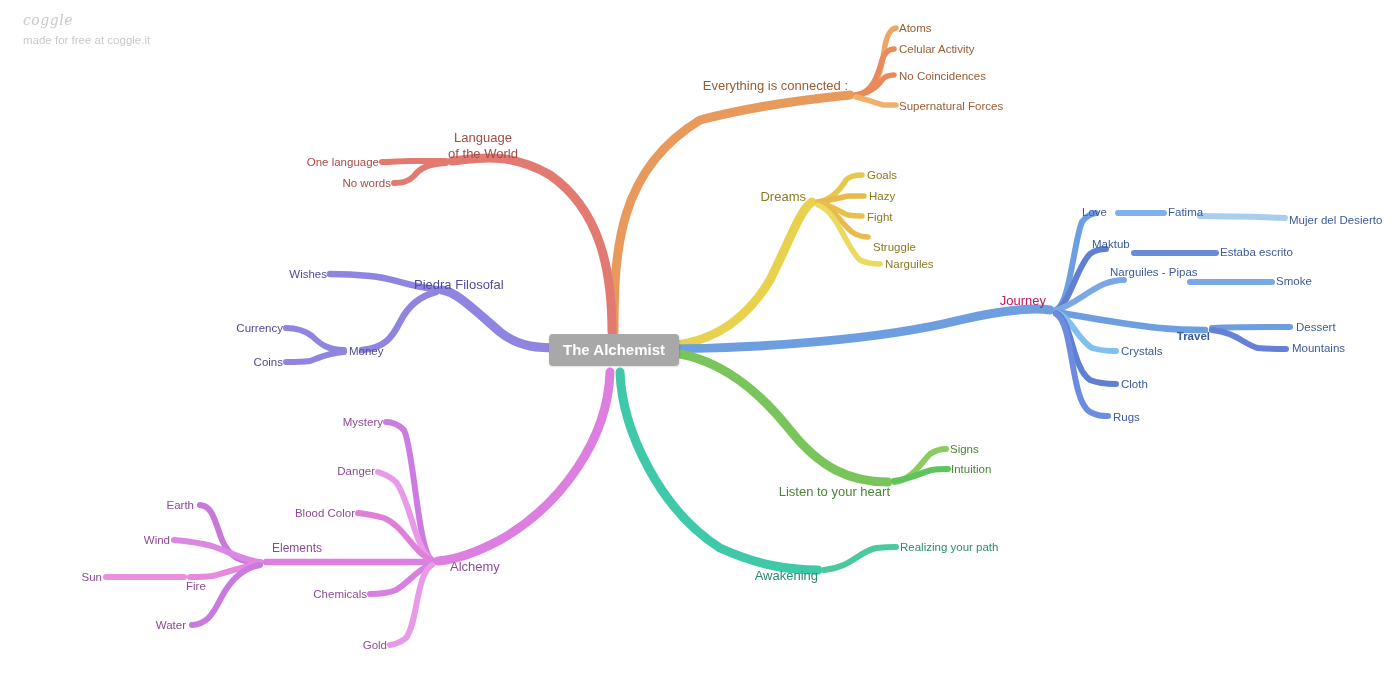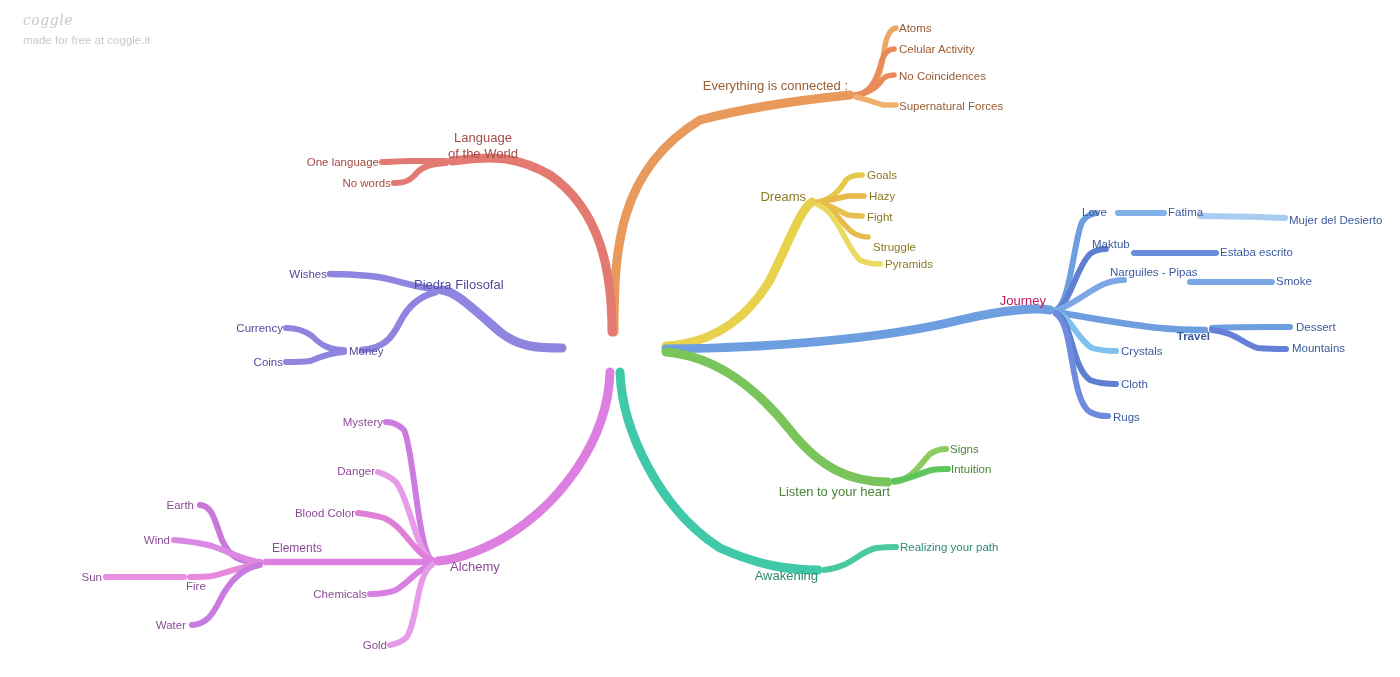--- a/index.html
+++ b/index.html
@@ -149,38 +149,39 @@
     <path d="M432 564 C 416 570, 410 582, 396 590 C 386 594, 378 594, 370 594" stroke="#d87fe2" stroke-width="6" fill="none" stroke-linecap="round"></path>
 
     <path d="M432 565 C 416 574, 418 622, 406 638 C 400 643, 396 644, 390 645" stroke="#e79ae8" stroke-width="6" fill="none" stroke-linecap="round"></path>
   </svg>
 
   <div class="brand">
     <div class="brand-logo">coggle</div>
     <div class="brand-sub">made for free at coggle.it</div>
   </div>
 
+  <div class="node center anchor-c" style="left:614px; top:350px;">The Alchemist</div>
 
   <div class="node lvl1 anchor-r" style="left:848px; top:86px; color:#9a5c33;">Everything is connected :</div>
   <div class="node anchor-l" style="left:899px; top:28px; color:#9a5c33;">Atoms</div>
   <div class="node anchor-l" style="left:899px; top:49px; color:#9a5c33;">Celular Activity</div>
   <div class="node anchor-l" style="left:899px; top:76px; color:#9a5c33;">No Coincidences</div>
   <div class="node anchor-l" style="left:899px; top:106px; color:#9a5c33;">Supernatural Forces</div>
 
   <div class="node lvl1 multiline anchor-c" style="left:483px; top:146px; color:#a44b45;">Language
 of the World</div>
   <div class="node anchor-r" style="left:379px; top:162px; color:#a44b45;">One language</div>
   <div class="node anchor-r" style="left:391px; top:183px; color:#a44b45;">No words</div>
 
   <div class="node lvl1 anchor-r" style="left:806px; top:197px; color:#8a7a22;">Dreams</div>
   <div class="node anchor-l" style="left:867px; top:175px; color:#8a7a22;">Goals</div>
   <div class="node anchor-l" style="left:869px; top:196px; color:#8a7a22;">Hazy</div>
   <div class="node anchor-l" style="left:867px; top:217px; color:#8a7a22;text-align:center;">Fight</div>
   <div class="node anchor-l" style="left:873px; top:231px; color:#8a7a22;margin-top:16px;">Struggle</div>
-  <div class="node anchor-l" style="left:885px; top:264px; color:#8a7a22;">Pyramids</div>
+  <div class="node anchor-l" style="left:885px; top:264px; color:#8a7a22;">Narguiles</div>
 
   <div class="node lvl1 anchor-l" style="left:414px; top:285px; color:#504a9c;">Piedra Filosofal</div>
   <div class="node anchor-r" style="left:327px; top:274px; color:#504a9c;">Wishes</div>
   <div class="node anchor-l" style="left:349px; top:351px; color:#504a9c;">Money</div>
   <div class="node anchor-r" style="left:283px; top:328px; color:#504a9c;">Currency</div>
   <div class="node anchor-r" style="left:283px; top:362px; color:#504a9c;">Coins</div>
 
   <div class="node lvl1 anchor-r" style="left:1046px; top:301px; color:#be185d;">Journey</div>
   <div class="node anchor-l" style="left:1082px; top:212px; color:#3a5a9c;">Love</div>
   <div class="node anchor-l" style="left:1168px; top:212px; color:#3a5a9c;">Fatima</div>

